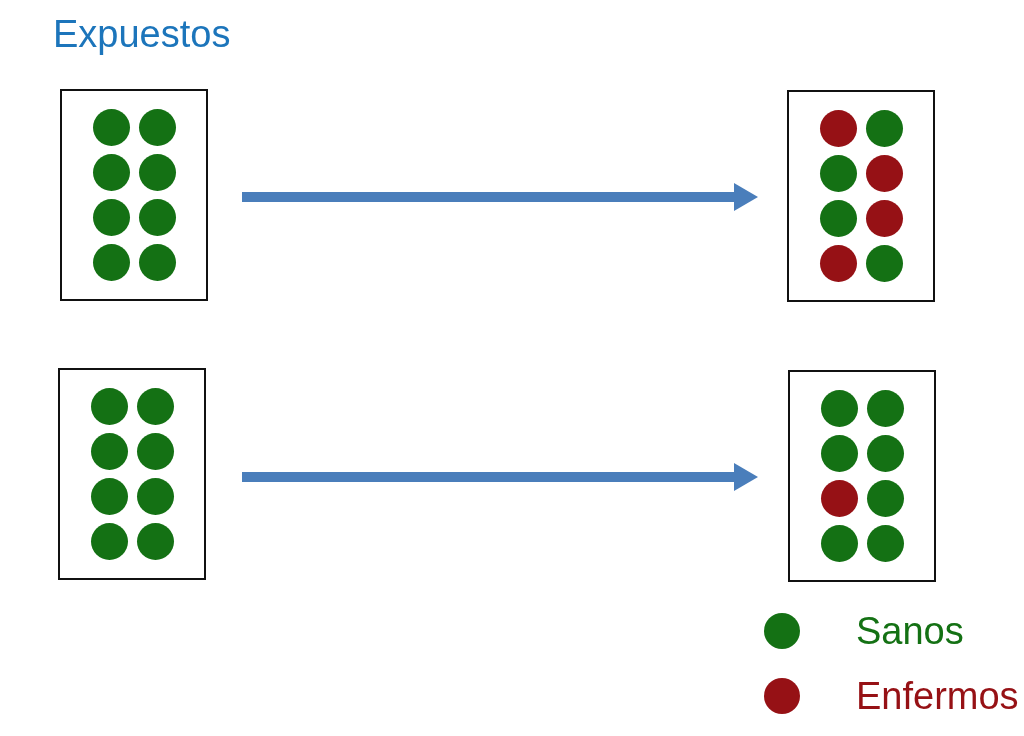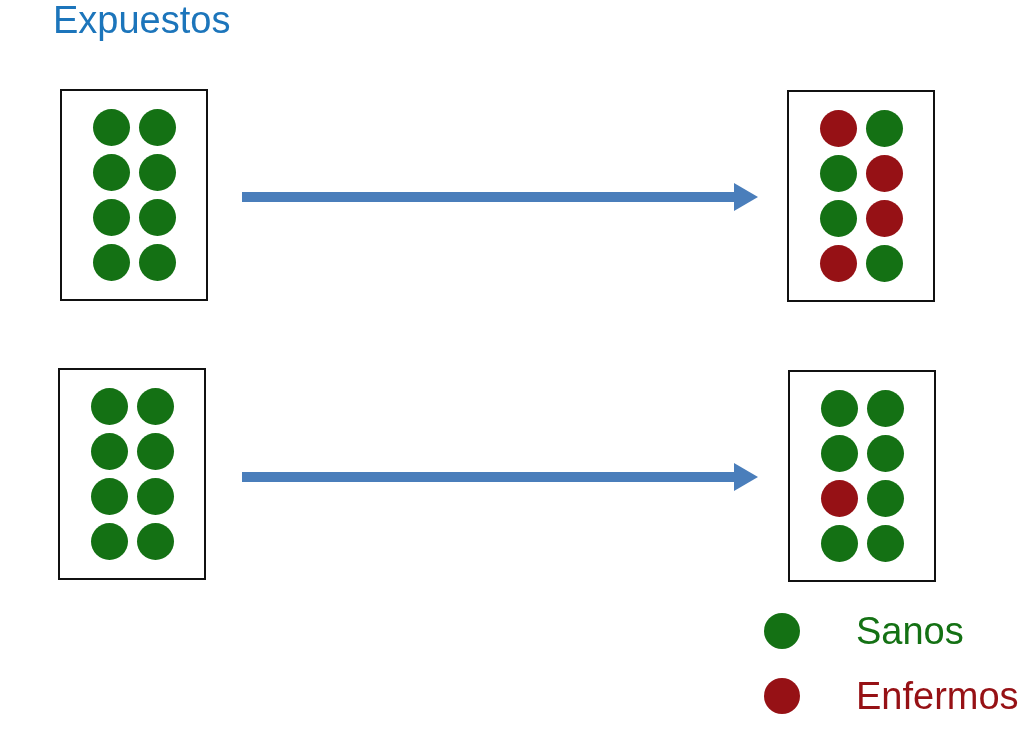--- a/index.html
+++ b/index.html
@@ -15,21 +15,21 @@
     background: var(--background, #ffffff);
     overflow: hidden;
   }
   .group-label {
     position: absolute;
     font-size: 38px;
     color: var(--label-blue);
     white-space: nowrap;
     line-height: 1;
   }
-  .group-label.top    { left: 53px; top: 1px; }
+  .group-label.top    { left: 53px; top: 15px; }
   .group-label.bottom { left: 25px; top: 622px; }
 
   .box {
     position: absolute;
     width: 144px;
     height: 208px;
     border: 2px solid var(--box-border);
     background: #ffffff;
     display: flex;
     align-items: center;

